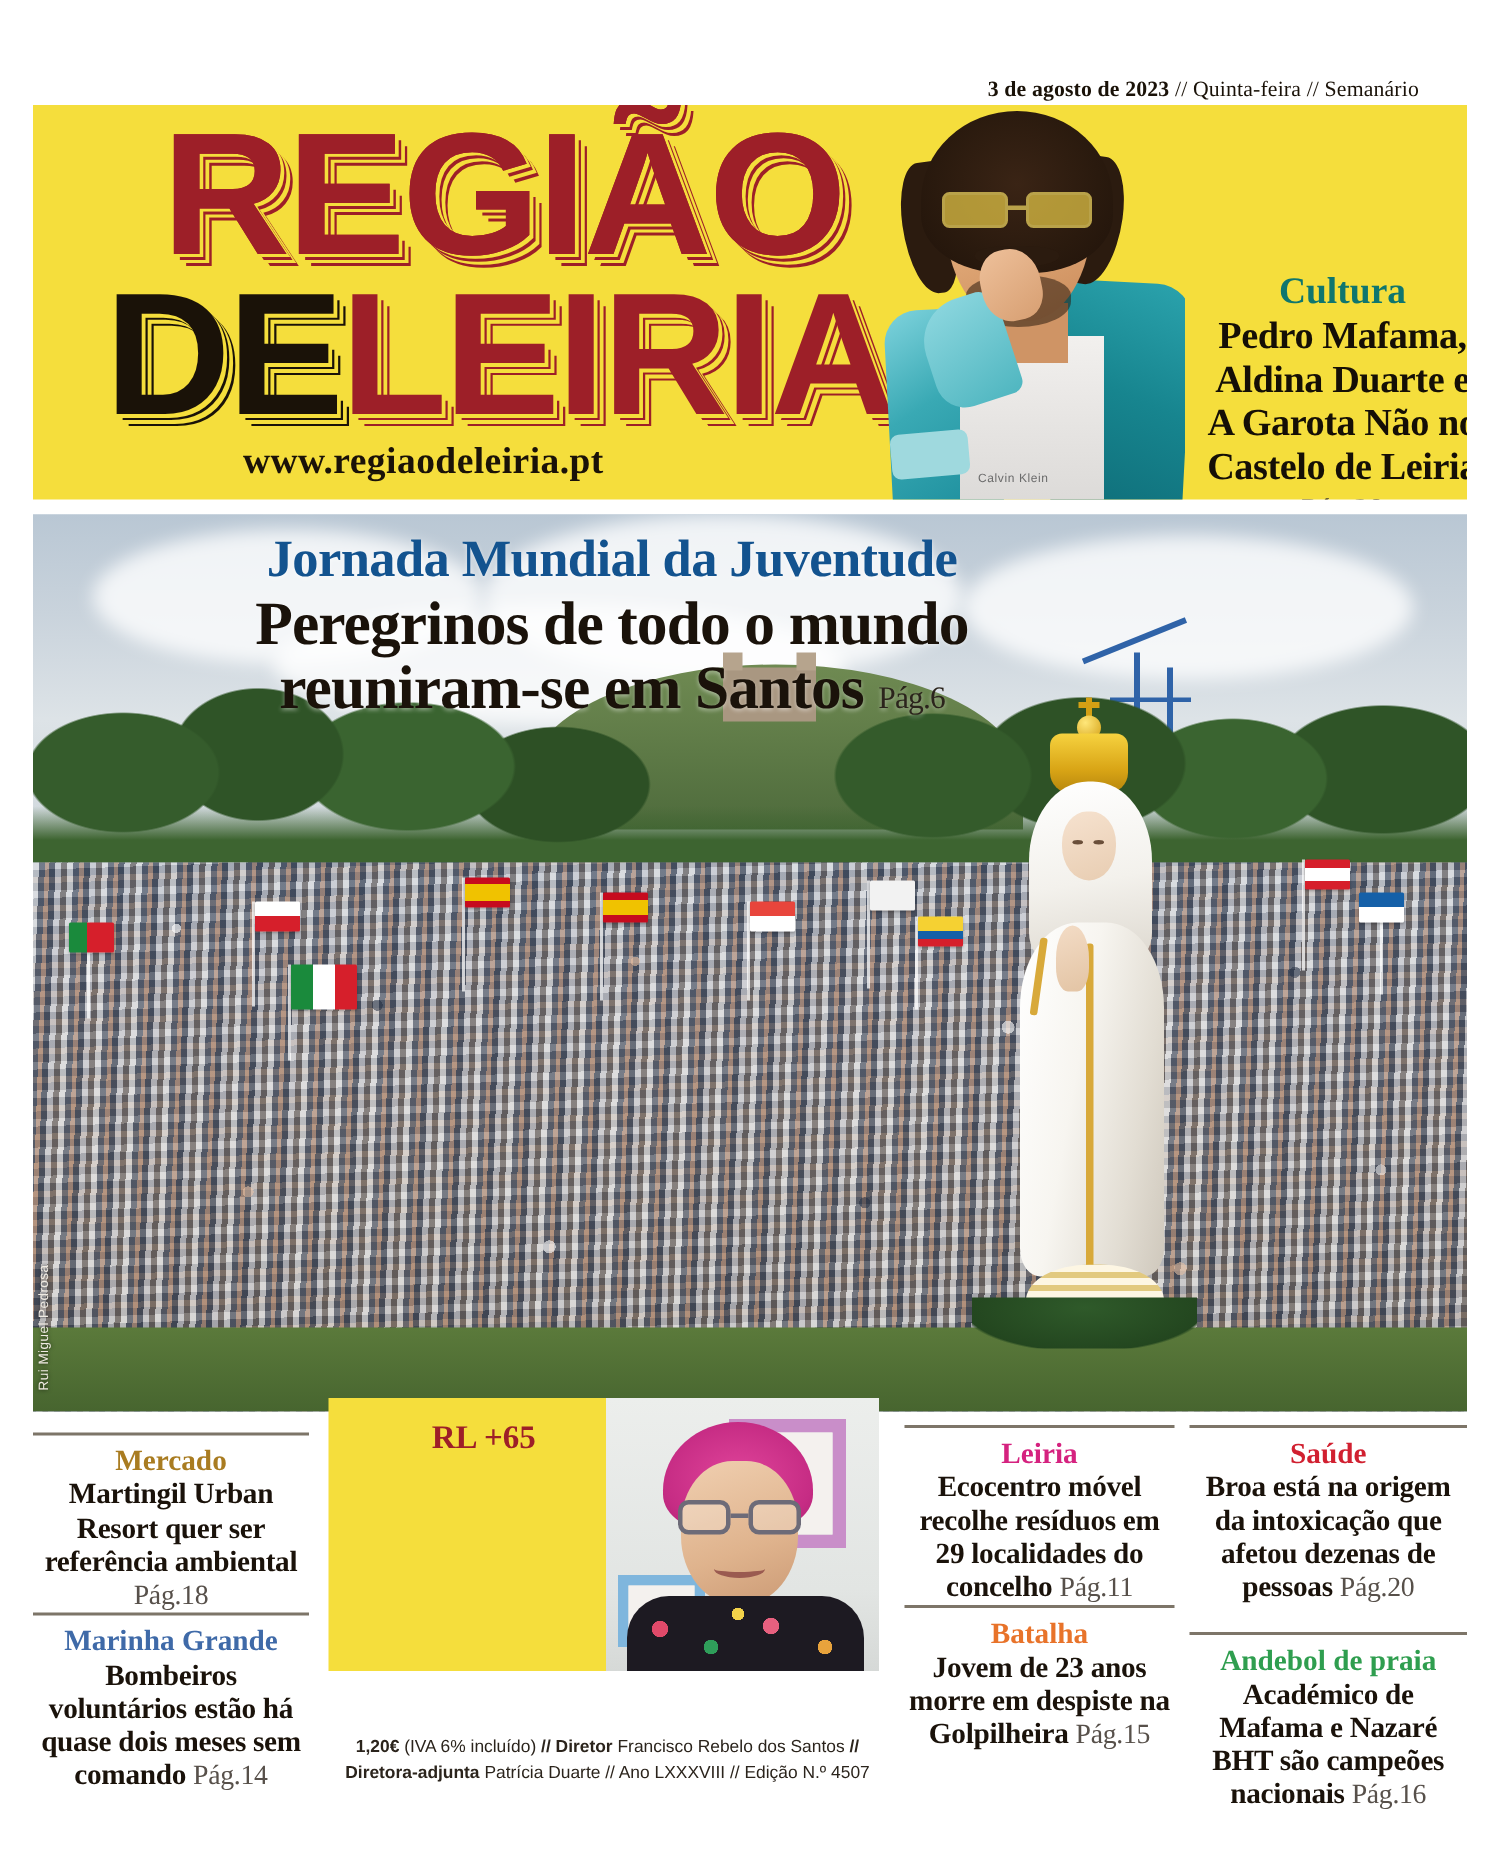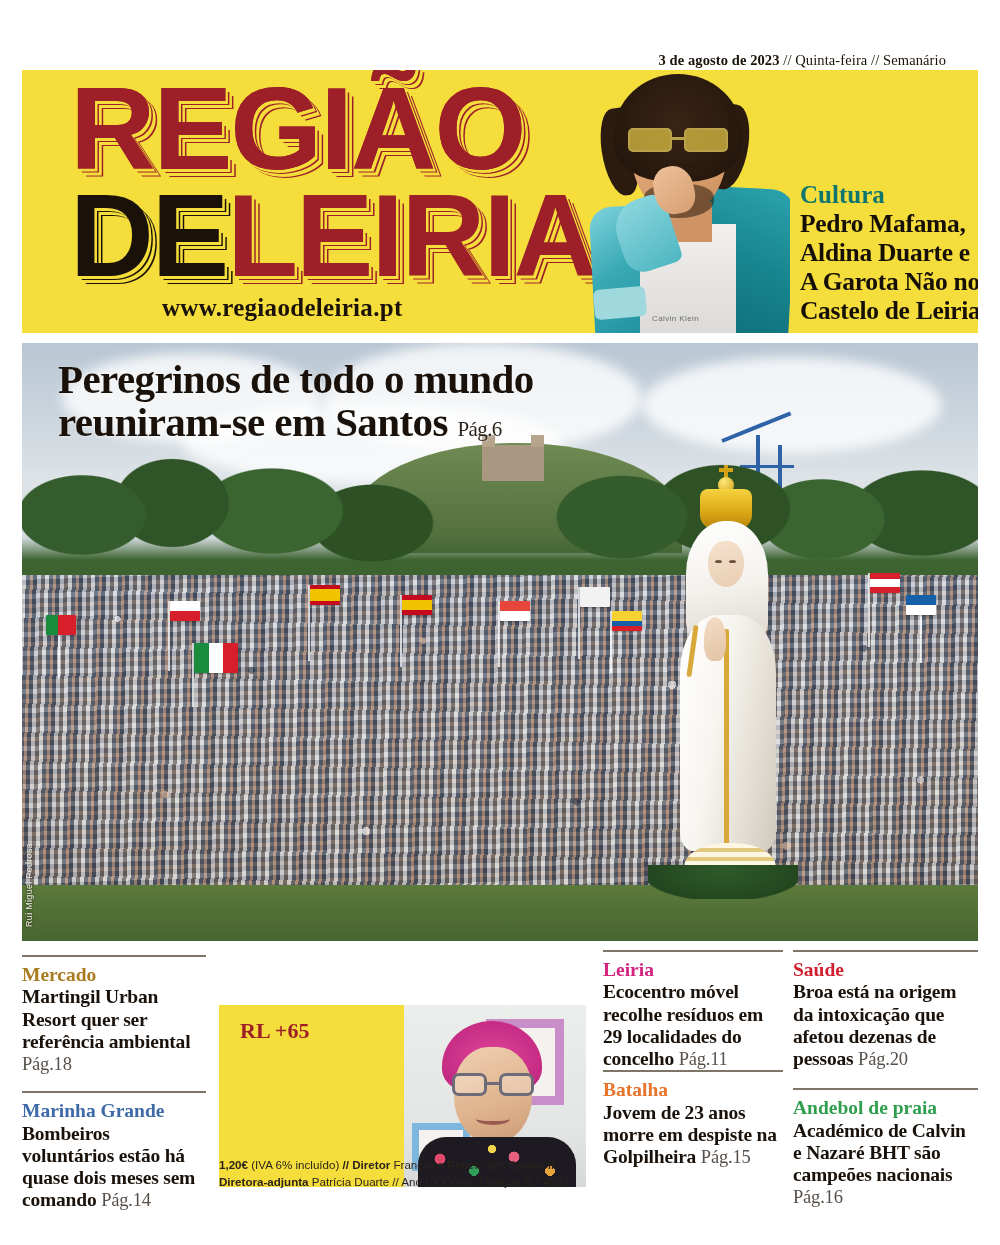--- a/index.html
+++ b/index.html
@@ -2,21 +2,21 @@
 <html><head>
 <meta charset="utf-8">
 <style>
   * { box-sizing: border-box; margin: 0; padding: 0; }
   html, body {
     width: 1000px; height: 1245px;
     background: #ffffff;
     font-family: "Liberation Serif", serif;
     overflow: hidden;
   }
-  .page { position: relative; width: 968px; height: 1245px; background: #fff; }
+  .page { position: relative; width: 968px; height: 1245px; background: #fff; text-align: center; }
 
   
   .dateline {
     position: absolute; top: 52px; right: 22px;
     font-family: "Liberation Serif", serif;
     font-size: 14.5px; color: #1a1208; letter-spacing: .1px;
     white-space: nowrap;
   }
   .dateline b { font-weight: bold; }
   .dateline span.sep { font-weight: normal; }
@@ -353,29 +353,29 @@
     font-family: "Liberation Serif", serif; font-weight: bold;
     font-size: 19.5px; color: #1a120a; line-height: 1.14; margin-top: 1px;
     letter-spacing: -.2px;
   }
   .teaser-page {
     font-family: "Liberation Serif", serif; font-weight: normal;
     font-size: 18.5px; color: #57504a;
   }
 
   .col-left { position: absolute; left: 22px; top: 955px; width: 184px; }
-  .col-left .blk2 { margin-top: 16px; }
+  .col-left .blk2 { margin-top: 0; }
   .col-m1 { position: absolute; left: 603px; top: 950px; width: 180px; }
   .col-m1 .blk2 { }
   .col-m2 { position: absolute; left: 793px; top: 950px; width: 185px; }
   .col-m2 .blk2 { margin-top: 18px; }
 
   
   .promo {
-    position: absolute; left: 219px; top: 1005px;
+    position: absolute; left: 219px; top: 932px;
     width: 367px; height: 182px; background: #f5de3c;
   }
   .promo-text { position: absolute; left: 21px; top: 14px; width: 165px; }
   .promo-kicker {
     font-family: "Liberation Serif", serif; font-weight: bold;
     font-size: 22px; color: #9d1f28; line-height: 1.05;
   }
   .promo-head {
     font-family: "Liberation Serif", serif; font-weight: bold;
     font-size: 21px; color: #1a120a; line-height: 1.16; margin-top: 2px;
@@ -548,20 +548,21 @@
       </div>
       <div class="st-robe"></div>
       <div class="st-trim" style="left:62px; top:140px; width:5px; height:218px;"></div>
       <div class="st-trim" style="left:28px; top:136px; width:5px; height:52px; transform:rotate(8deg);"></div>
       <div class="st-hands"></div>
       <div class="st-base"></div>
       <div class="st-leaf"></div>
     </div>
 
     <div class="photo-head">
+      <div class="ph-kicker">Jornada Mundial da Juventude</div>
       <div class="ph-title">
         <span>Peregrinos de todo o mundo</span><br>
         <span>reuniram-se em Santos</span>
         <span class="ph-page">Pág.6</span>
       </div>
     </div>
 
     <div class="photo-credit">Rui Miguel Pedrosa</div>
   </div>
 
@@ -633,21 +634,21 @@
       <div class="teaser-kicker" style="color:#d12030">Saúde</div>
       <div class="teaser-head">
         <span>Broa está na origem da intoxicação que afetou dezenas de pessoas</span>
         <span class="teaser-page">Pág.20</span>
       </div>
     </div>
     <div class="blk2">
       <div class="rule"></div>
       <div class="teaser-kicker" style="color:#2f9e4f">Andebol de praia</div>
       <div class="teaser-head">
-        <span>Académico de Calvin e Nazaré BHT são campeões nacionais</span>
+        <span>Académico de Mafama e Nazaré BHT são campeões nacionais</span>
         <span class="teaser-page">Pág.16</span>
       </div>
     </div>
   </div>
 
   <div class="imprint">
     <b>1,20€</b>
     <span>(IVA 6% incluído)</span><b> // </b><b>Diretor</b>
     <span>Francisco Rebelo dos Santos</span>
     <b>// </b><b>Diretora-adjunta</b>

